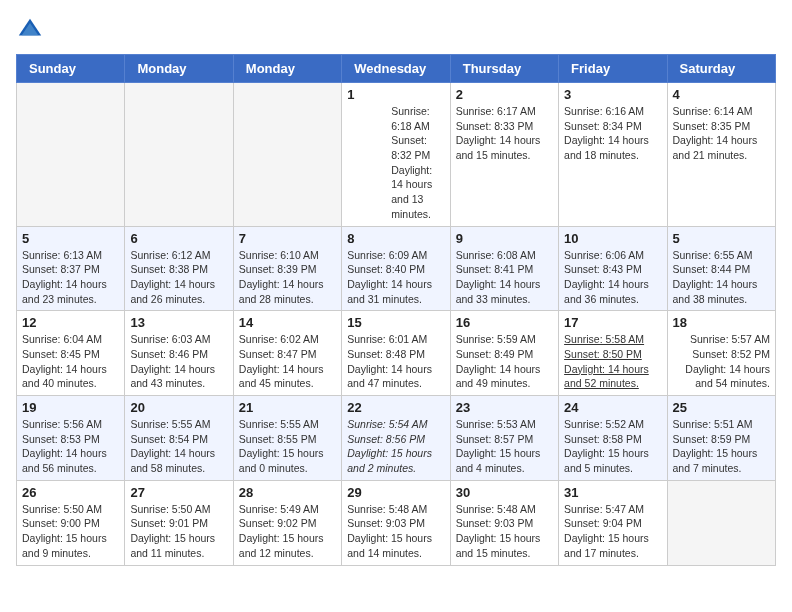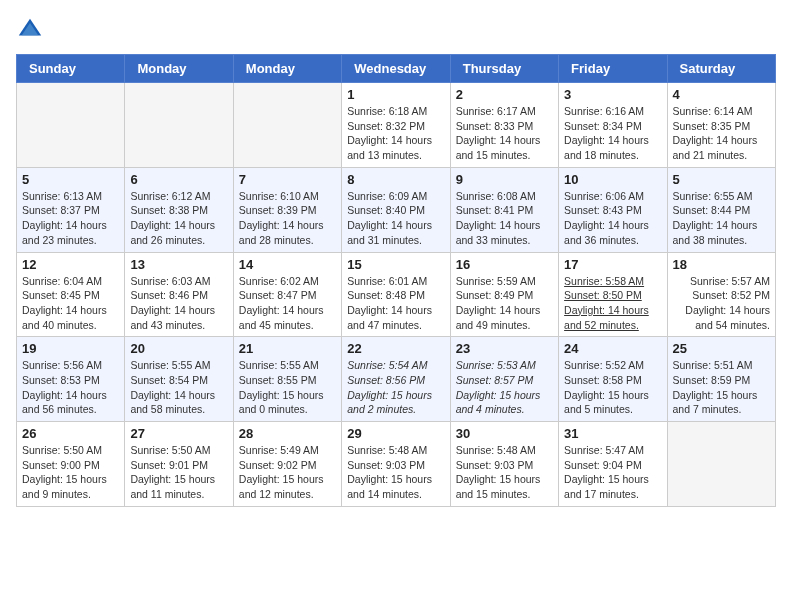--- a/index.html
+++ b/index.html
@@ -119,21 +119,21 @@
         <th>Saturday</th>
       </tr>
   </thead>
   <tbody id="calendar-body">
   <tr>
         <td class="empty"></td>
         <td class="empty"></td>
         <td class="empty"></td>
         <td>
           <div class="day-number">1</div>
-          <div class="day-info" style="white-space: pre-line;">Sunrise: 6:18 AM
+          <div class="day-info" style="white-space: pre-line; margin-left: 44px;">Sunrise: 6:18 AM
 Sunset: 8:32 PM
 Daylight: 14 hours
 and 13 minutes.</div>
         </td>
         <td>
           <div class="day-number">2</div>
           <div class="day-info" style="white-space: pre-line;">Sunrise: 6:17 AM
 Sunset: 8:33 PM
 Daylight: 14 hours
 and 15 minutes.</div>
@@ -279,21 +279,21 @@
         </td>
         <td>
           <div class="day-number">22</div>
           <div class="day-info" style="white-space: pre-line; font-style: italic;">Sunrise: 5:54 AM
 Sunset: 8:56 PM
 Daylight: 15 hours
 and 2 minutes.</div>
         </td>
         <td>
           <div class="day-number">23</div>
-          <div class="day-info" style="white-space: pre-line; font-style: italic;">Sunrise: 5:53 AM
+          <div class="day-info" style="white-space: pre-line;">Sunrise: 5:53 AM
 Sunset: 8:57 PM
 Daylight: 15 hours
 and 4 minutes.</div>
         </td>
         <td>
           <div class="day-number">24</div>
           <div class="day-info" style="white-space: pre-line;">Sunrise: 5:52 AM
 Sunset: 8:58 PM
 Daylight: 15 hours
 and 5 minutes.</div>

